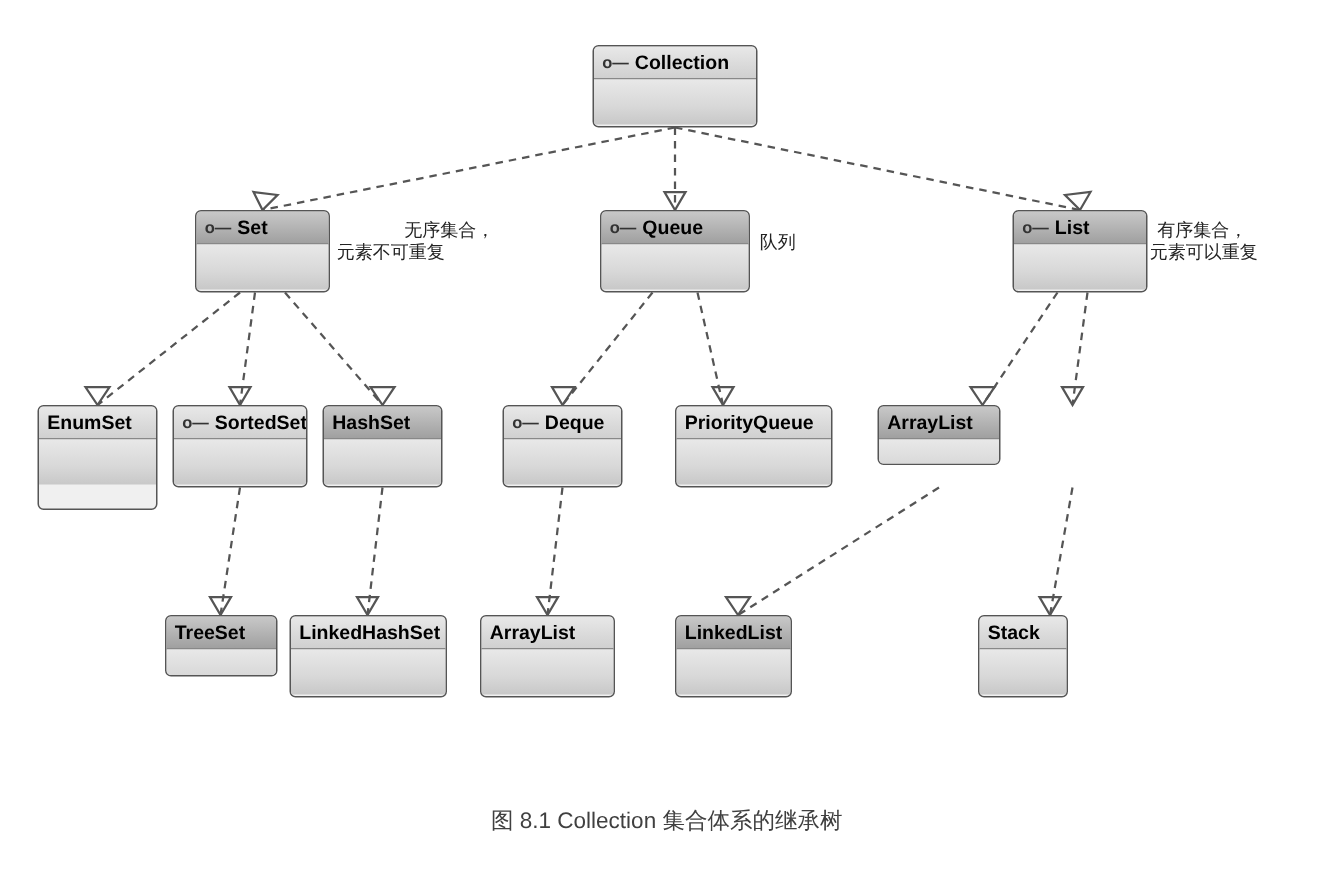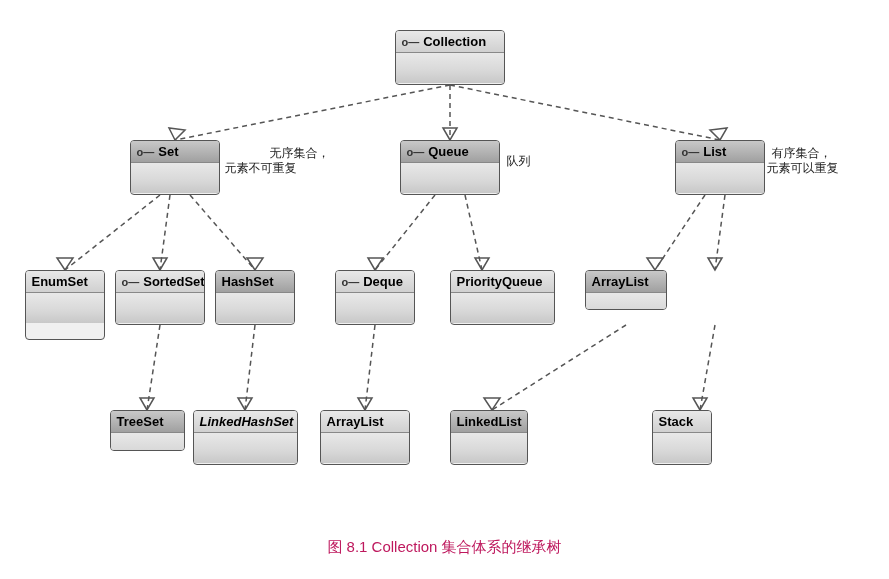--- a/index.html
+++ b/index.html
@@ -65,21 +65,21 @@
       position: absolute;
       top: 0; left: 0;
       width: 100%;
       height: 100%;
       pointer-events: none;
     }
 
     .caption {
       margin-top: 8px;
       font-size: 15px;
-      color: #be185d;
+      color: #404040;
       text-align: center;
     }
   </style>
 </head>
 <body>
 
 <div class="diagram-container">
 
   <svg class="arrows-svg">
 
@@ -194,21 +194,21 @@
         <span>ArrayList</span>
       </div>
       <div class="body"></div>
     </div>
     <div class="uml-box dark-header" style="left: 95px; top: 390px; width: 75px; height: 41px;">
       <div class="header">
         <span>TreeSet</span>
       </div>
       <div class="body"></div>
     </div>
-    <div class="uml-box" style="left: 178px; top: 390px; width: 105px; height: 55px; font-style: italic;">
+    <div class="uml-box" style="left: 178px; top: 390px; width: 105px; height: 55px;">
       <div class="header">
         <span>LinkedHashSet</span>
       </div>
       <div class="body"></div>
     </div>
     <div class="uml-box" style="left: 305px; top: 390px; width: 90px; height: 55px;">
       <div class="header">
         <span>ArrayList</span>
       </div>
       <div class="body"></div>

